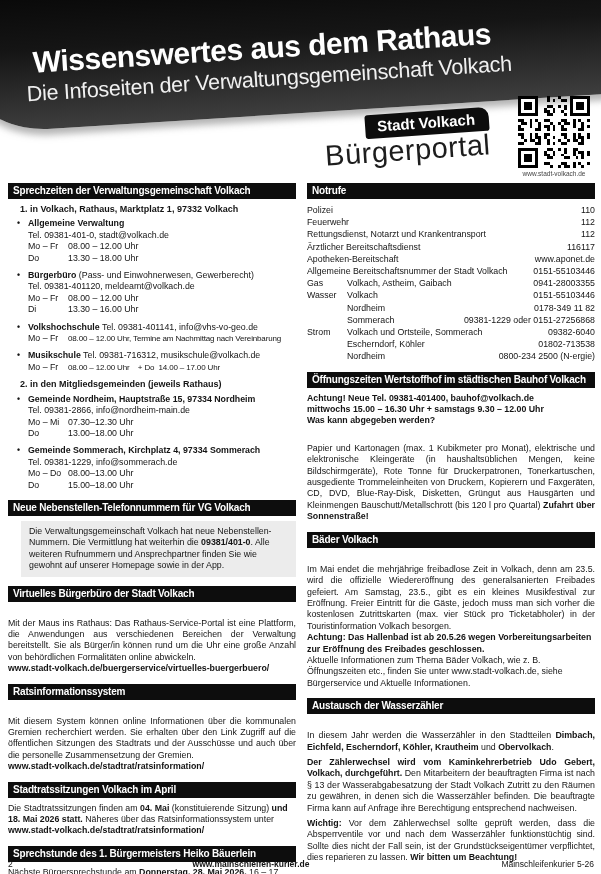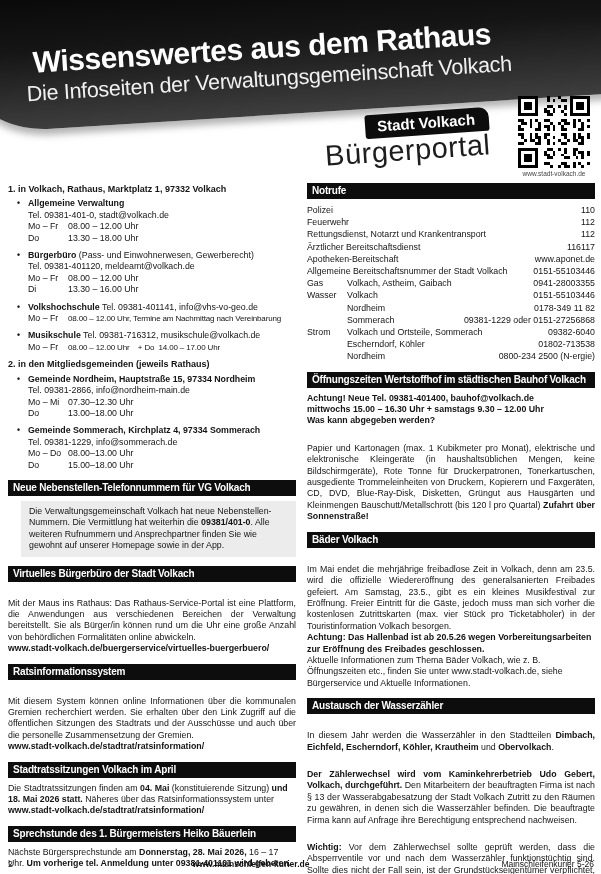--- a/index.html
+++ b/index.html
@@ -38,23 +38,23 @@
   .sec{margin-bottom:9px;}
   .bar{
     background:#0d0d0d;color:#fff;font-weight:bold;font-size:10px;
     letter-spacing:-.2px;padding:2px 5px 3px;white-space:nowrap;overflow:hidden;
     margin-bottom:5px;
   }
   .sbody{font-size:8.8px;line-height:11.4px;}
   .graybox{background:#ececec;padding:5px 8px;margin-left:13px;}
   .para{margin:0;}
   .para.just{text-align:justify;margin-top:16px;}
-  .para.gap{margin-top:16px;}
+  .para.gap{margin-top:4px;}
   
-  .ghead{font-weight:bold;font-size:9px;margin:1px 0 3px;}
+  .ghead{font-weight:bold;font-size:9px;margin:1px 12px 3px;}
   .entry{display:flex;margin:0 0 6px 9px;}
   .bullet{width:11px;flex:0 0 11px;font-weight:bold;}
   .econtent{flex:1;}
   .ename{font-weight:bold;}
   .hrow{display:flex;}
   .day{width:40px;flex:0 0 40px;}
   .time{white-space:pre-wrap;}
   .time.small{font-size:8px;letter-spacing:-.15px;}
   
   .nrow{display:flex;line-height:12.2px;}
@@ -232,20 +232,21 @@
         <rect x="0" y="18" width="7" height="7" fill="#000"></rect>
         <rect x="1" y="19" width="5" height="5" fill="#fff"></rect>
         <rect x="2" y="20" width="3" height="3" fill="#000"></rect>
       </svg></div>
   <div class="qr-caption">www.stadt-volkach.de</div>
 </div>
 
 <div class="columns">
   <div class="col" id="left-col">
     <section class="sec">
+      <div class="bar">Sprechzeiten der Verwaltungsgemeinschaft Volkach</div>
       <div class="sbody" id="sprechzeiten-body">
           <div class="ghead">1. in Volkach, Rathaus, Marktplatz 1, 97332 Volkach</div>
           <div class="entry">
             <span class="bullet">•</span>
             <div class="econtent">
               <div class="eline"><span class="ename">Allgemeine Verwaltung</span></div>
               <div class="etext">Tel. 09381-401-0, stadt@volkach.de</div>
               <div class="hrow">
                 <span class="day">Mo – Fr</span>
                 <span class="time">08.00 – 12.00 Uhr</span>

